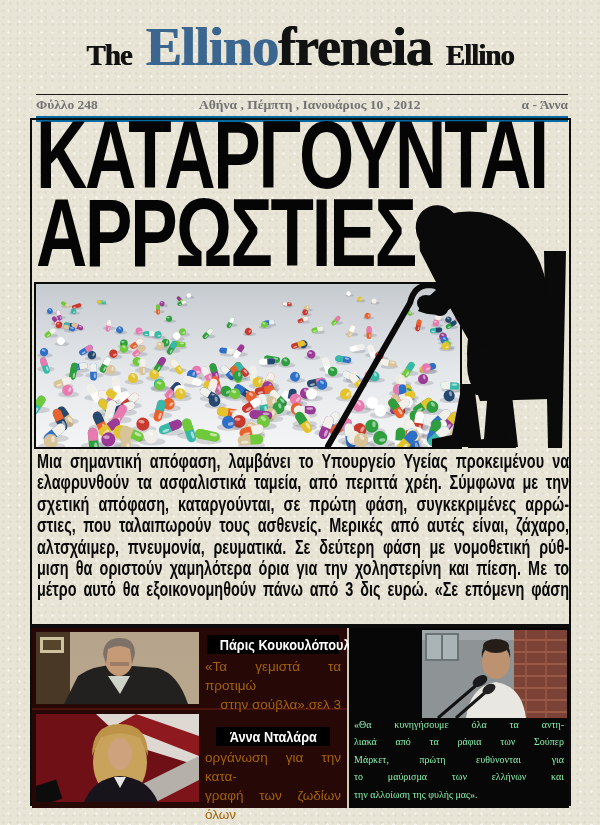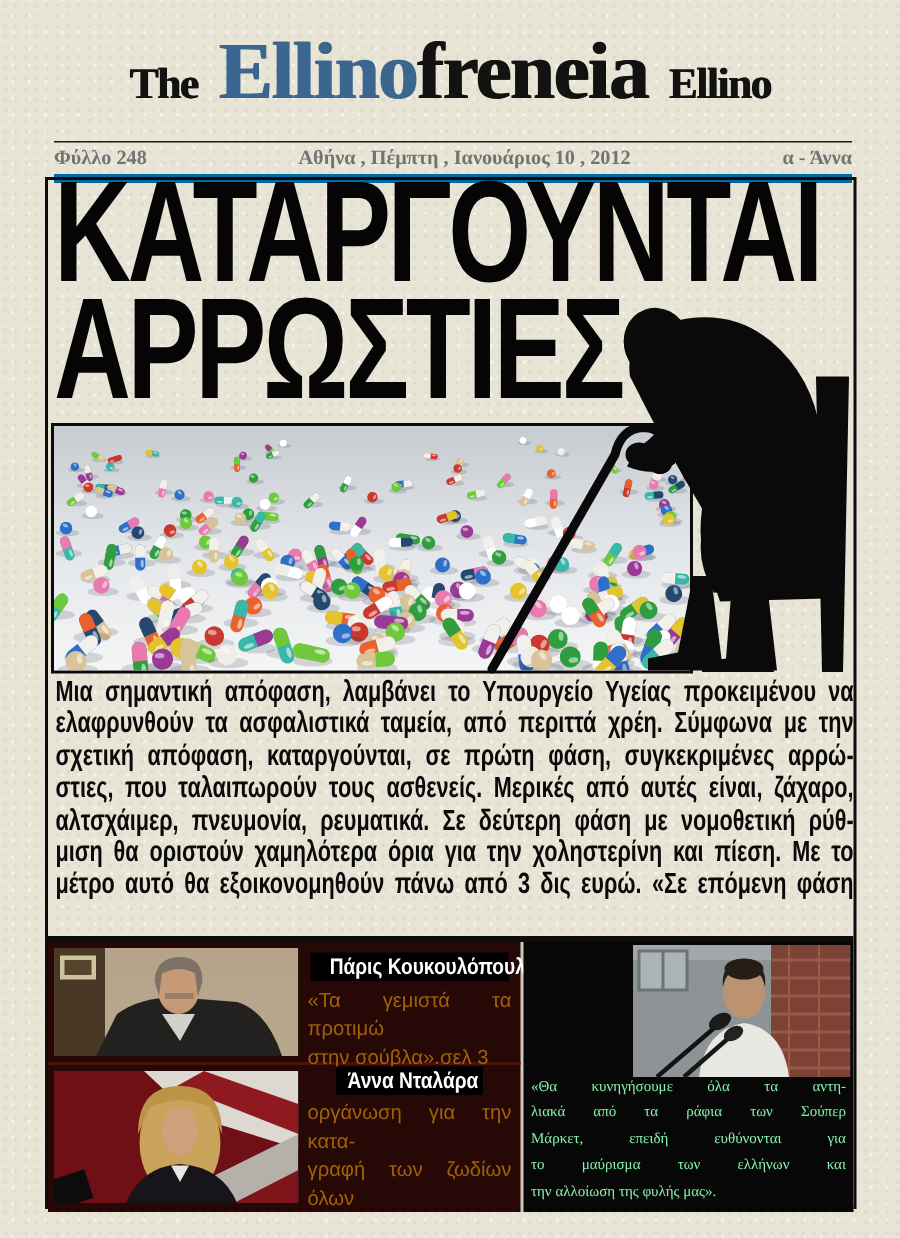--- a/index.html
+++ b/index.html
@@ -57,27 +57,27 @@
   .nrow{display:flex;}
   .nrow1{height:80px;}
   .nrow2{height:96px;border-top:2px solid #4a130b;}
   .nphoto{margin:4px 0 0 4px;background:#000;flex:none;overflow:hidden;}
   .ncol{flex:1;padding:0 6px;min-width:0;}
 
   .band{background:#000;color:#fff;text-align:center;overflow:visible;}
   .band > span{display:inline-block;transform:scaleX(.85);transform-origin:50% 50%;
     font-weight:bold;font-size:15px;line-height:19px;white-space:nowrap;}
   .band1{width:132px;margin:7px auto 3px auto;height:19px;}
-  .band2{width:98px;margin:1px auto 2px auto;height:19px;}
+  .band2{width:114px;margin:17px auto 2px auto;height:19px;}
   .bandk{position:absolute;left:58px;top:70px;width:128px;height:20px;}
   .bandk > span{font-size:15px;line-height:20px;}
 
   .quote{color:#a16207;font-size:13.5px;line-height:19px;}
   .just{text-align:justify;text-align-last:justify;}
-  .qrow{display:flex;justify-content:flex-start;}
+  .qrow{display:flex;justify-content:flex-end;}
   .ktext{position:absolute;left:5px;top:88px;width:210px;color:#86efac;font-size:10px;line-height:17.4px;font-family:Liberation Serif, serif;}
 
   .kphoto{position:absolute;right:2px;top:2px;width:145px;height:88px;overflow:hidden;}
 </style>
 </head>
 <body>
 
 <div class="abs masthead">
   <span class="mast-small">The</span>
   <span class="mast-word">
@@ -1570,19 +1570,19 @@
           <ellipse cx="74" cy="16" rx="13" ry="7" fill="#241d18"></ellipse>
           <line x1="16" y1="88" x2="58" y2="52" stroke="#121212" stroke-width="3"></line>
           <line x1="34" y1="88" x2="66" y2="60" stroke="#161616" stroke-width="3"></line>
           <ellipse cx="58" cy="51" rx="8" ry="5" fill="#1a1a1a" transform="rotate(-30 58 51)"></ellipse>
           <ellipse cx="67" cy="59" rx="7" ry="4.5" fill="#222" transform="rotate(-30 67 59)"></ellipse>
         </svg>
       </div>
       <div class="ktext">
         <div class="just">«Θα κυνηγήσουμε όλα τα αντη-</div>
         <div class="just">λιακά από τα ράφια των Σούπερ</div>
-        <div class="just">Μάρκετ, επειδή ευθύνονται για</div>
+        <div class="just">Μάρκετ, πρώτη ευθύνονται για</div>
         <div class="just">το μαύρισμα των ελλήνων και</div>
         <div>την αλλοίωση της φυλής μας».</div>
       </div>
     </div>
   </div>
 </div>
 
 </body></html>

